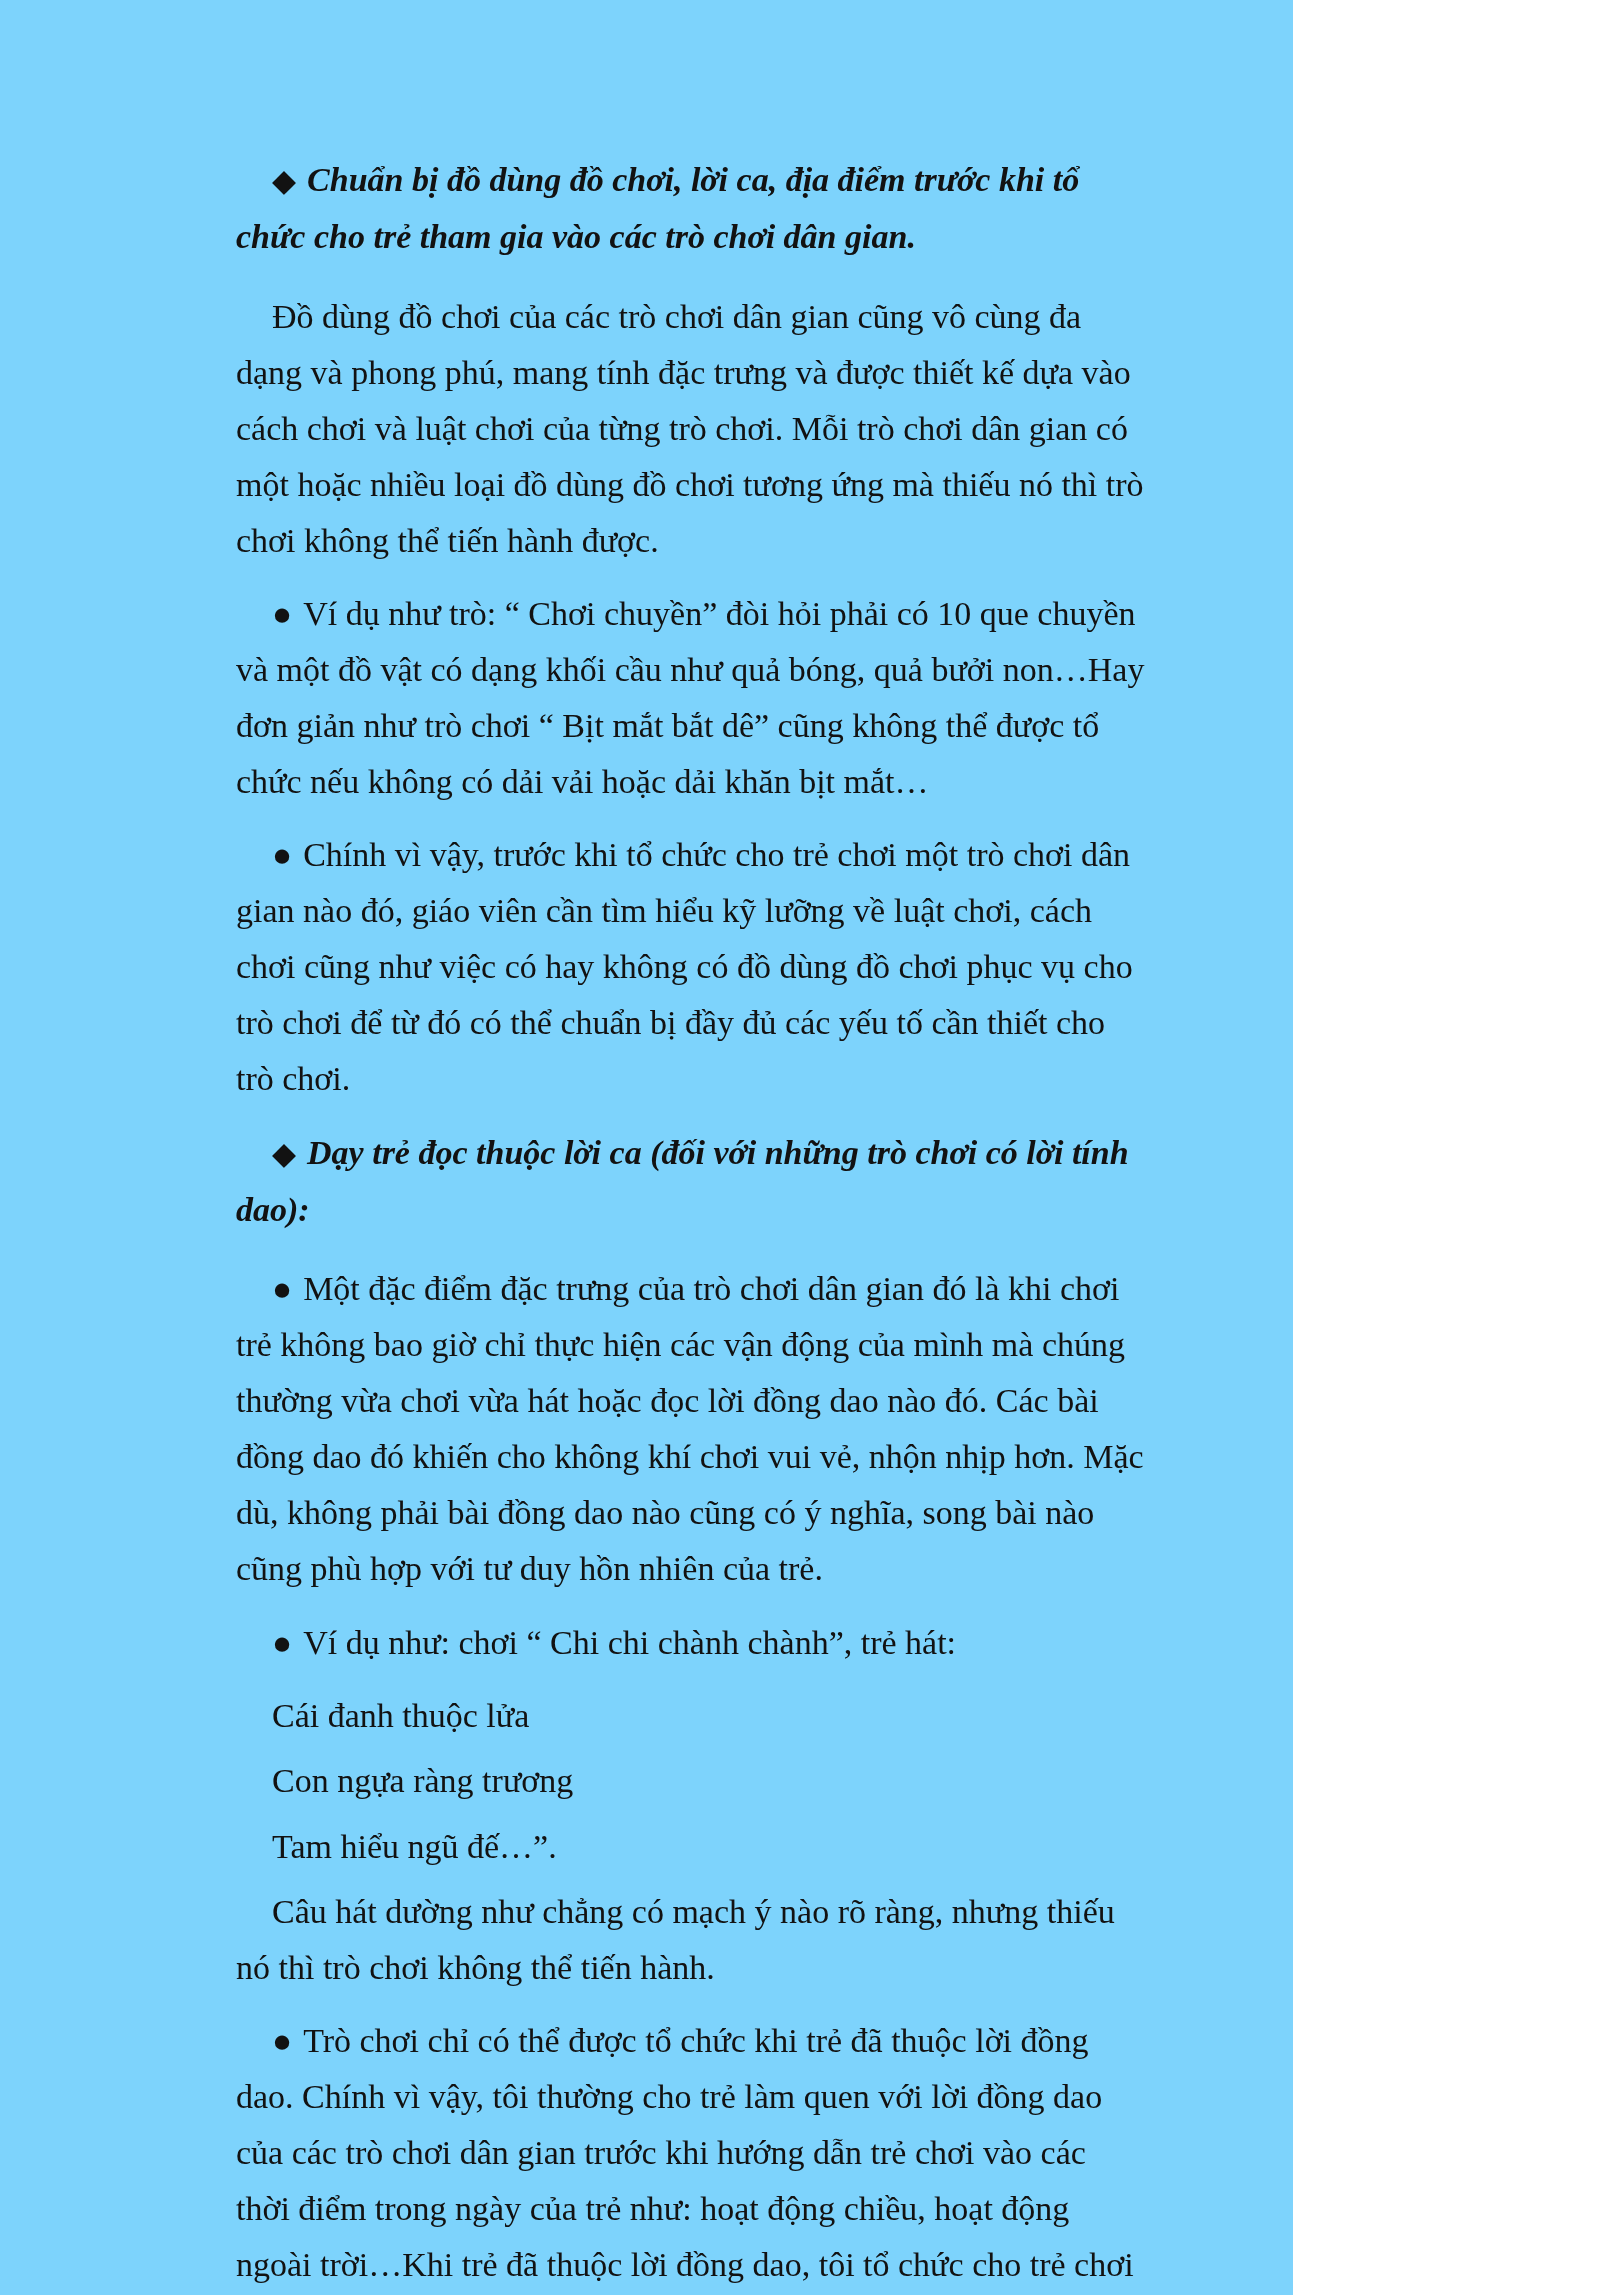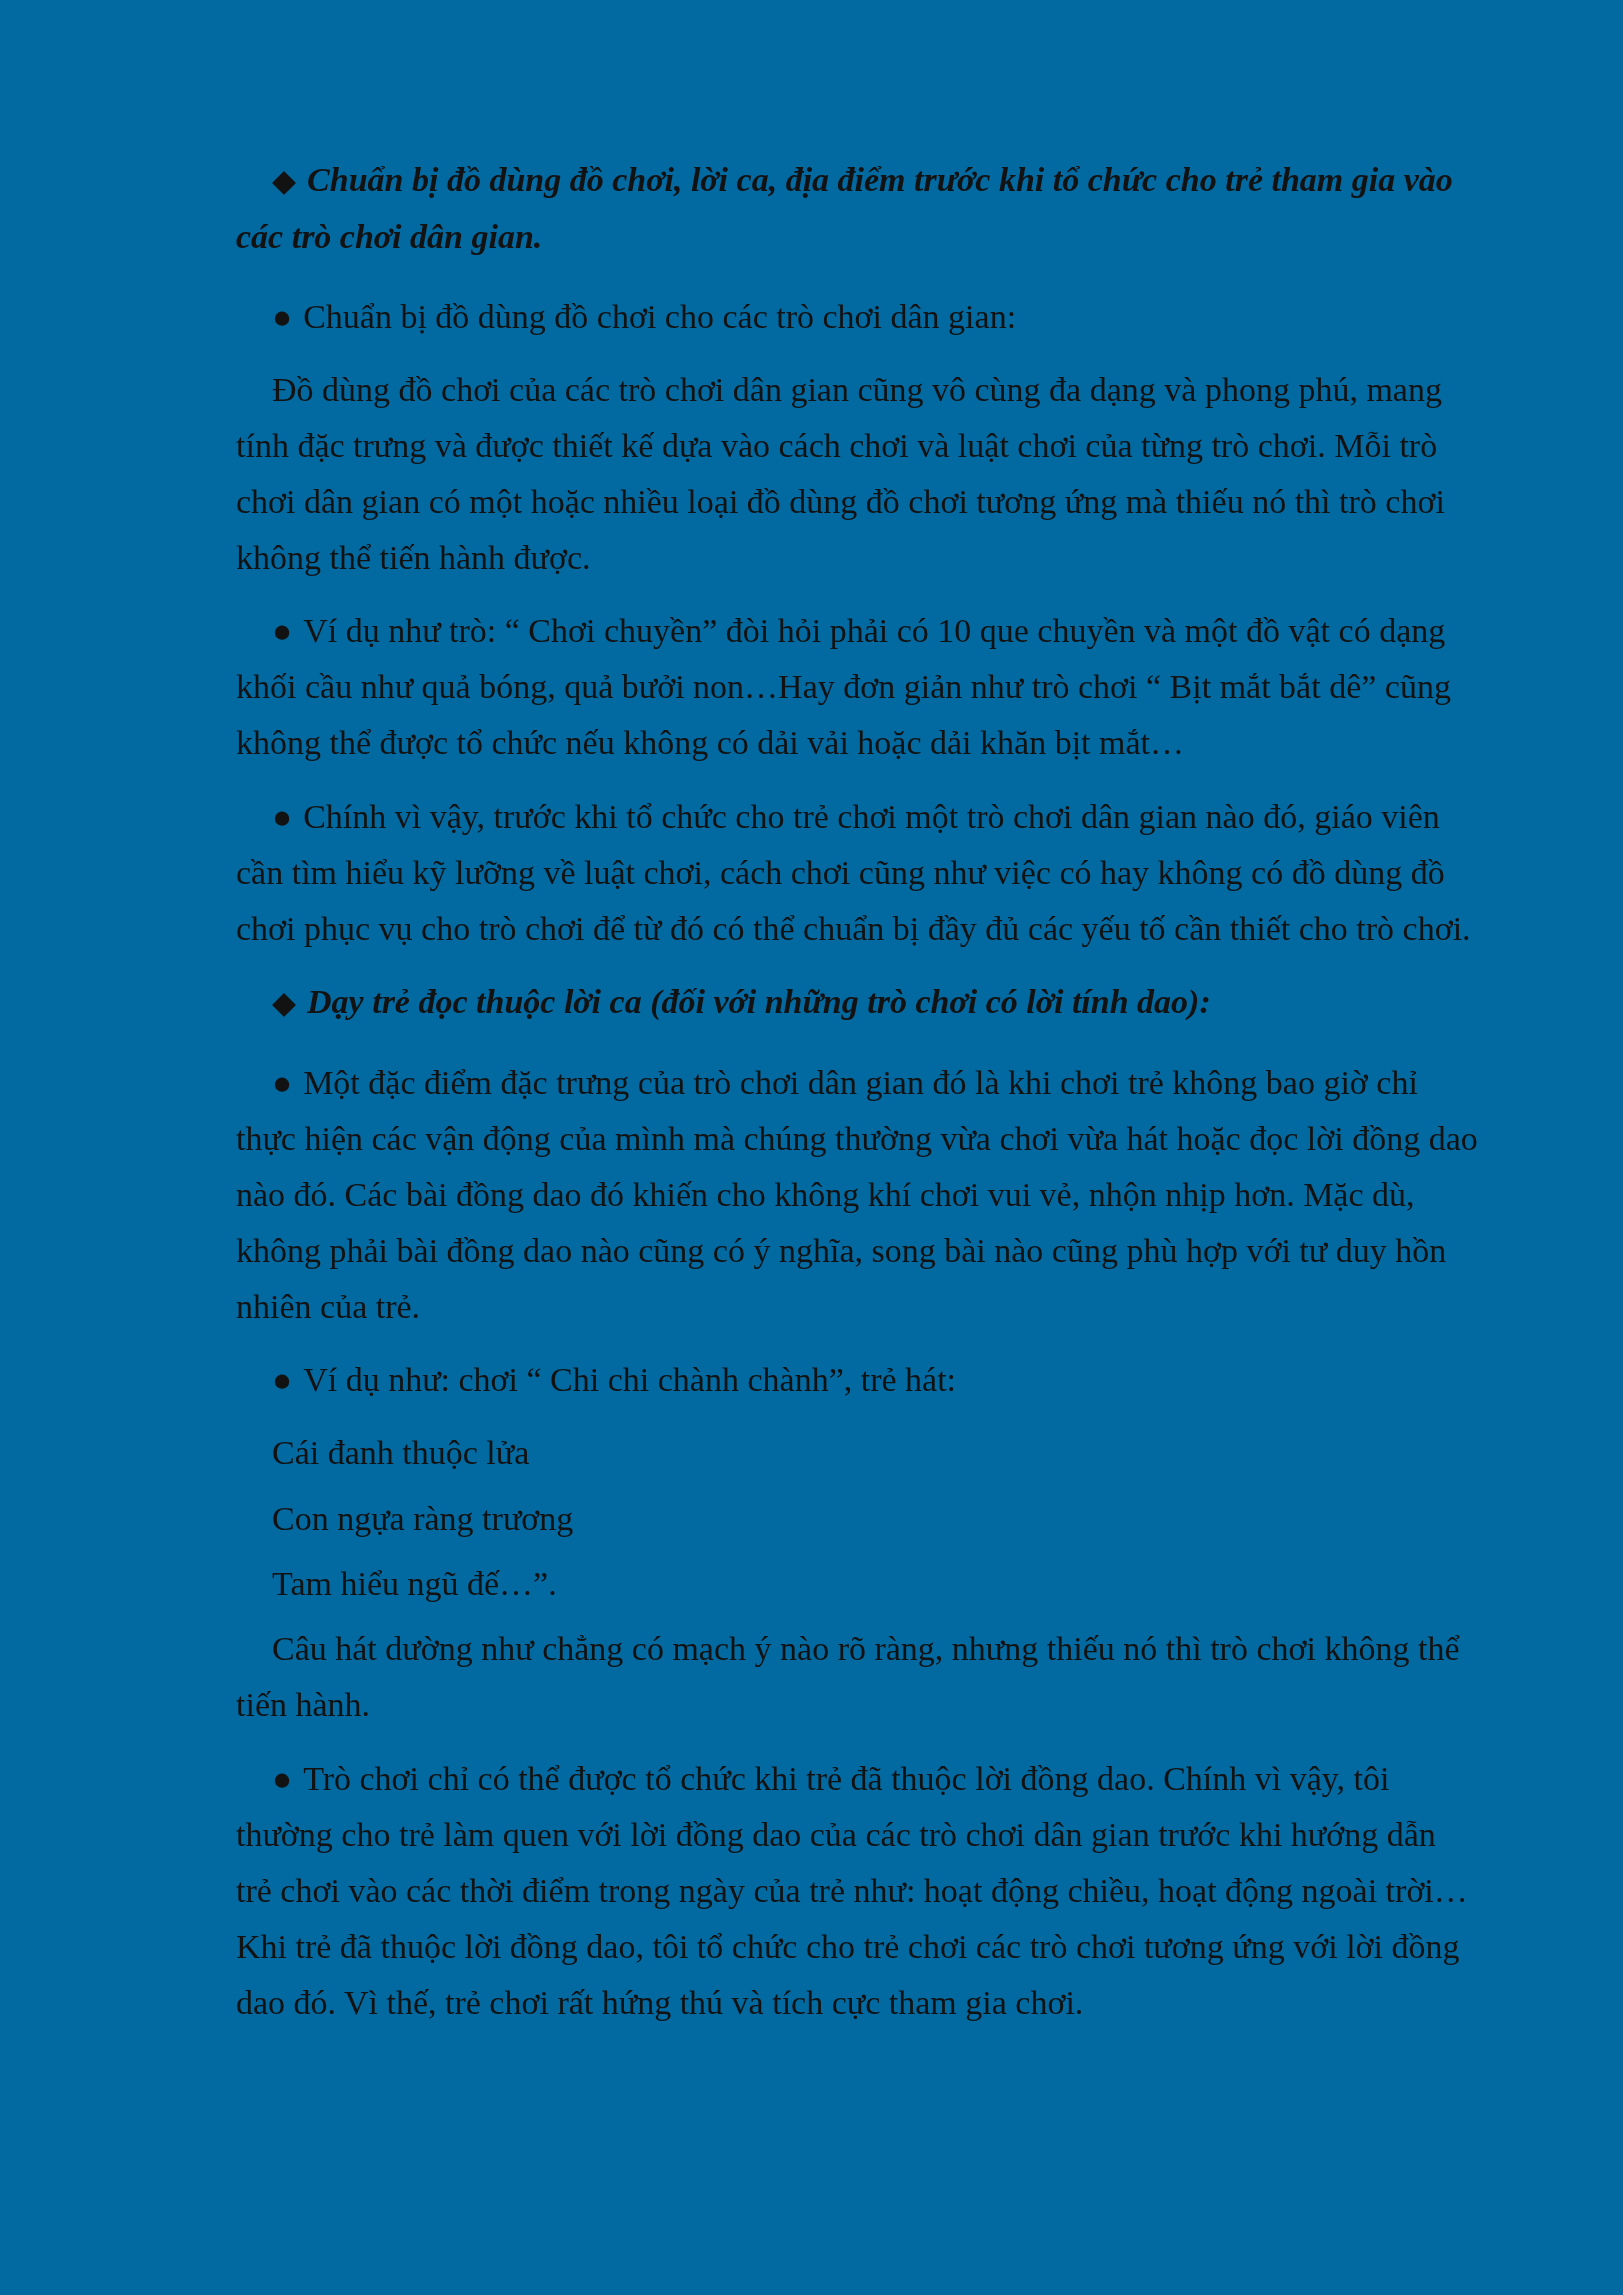--- a/index.html
+++ b/index.html
@@ -2,23 +2,23 @@
 <html style="font-size:12.6px"><head>
 <meta charset="utf-8">
 <style>
   html, body {
     margin: 0;
     padding: 0;
     background: #ffffff;
   }
   .page {
     position: relative;
-    width: 1623px;
+    width: 1293px;
     height: 2295px;
-    background: #0369a1;
+    background: #7dd3fc;
     box-sizing: border-box;
     padding: 146px 145px 0 236px;
     font-family: "Liberation Serif", "DejaVu Serif", serif;
     font-size: 34px;
     line-height: 56px;
     color: #121212;
     overflow: hidden;
   }
   p.para {
     margin: 0 0 17.3px 0;
@@ -44,21 +44,20 @@
     font-size: 0.92em;
   }
 </style>
 </head>
 <body>
 
 <div class="page">
 
   <p class="para heading"><span class="marker diamond">◆</span><span>Chuẩn bị đồ dùng đồ chơi, lời ca, địa điểm trước khi tổ chức cho trẻ tham gia vào các trò chơi dân gian.</span></p>
 
-  <p class="para"><span class="marker circle">●</span><span>Chuẩn bị đồ dùng đồ chơi cho các trò chơi dân gian:</span></p>
 
   <p class="para"><span>Đồ dùng đồ chơi của các trò chơi dân gian cũng vô cùng đa dạng và phong phú, mang tính đặc trưng và được thiết kế dựa vào cách chơi và luật chơi của từng trò chơi. Mỗi trò chơi dân gian có một hoặc nhiều loại đồ dùng đồ chơi tương ứng mà thiếu nó thì trò chơi không thể tiến hành được.</span></p>
 
   <p class="para"><span class="marker circle">●</span><span>Ví dụ như trò: “ Chơi chuyền” đòi hỏi phải có 10 que chuyền và một đồ vật có dạng khối cầu như quả bóng, quả bưởi non…Hay đơn giản như trò chơi “ Bịt mắt bắt dê” cũng không thể được tổ chức nếu không có dải vải hoặc dải khăn bịt mắt…</span></p>
 
   <p class="para"><span class="marker circle">●</span><span>Chính vì vậy, trước khi tổ chức cho trẻ chơi một trò chơi dân gian nào đó, giáo viên cần tìm hiểu kỹ lưỡng về luật chơi, cách chơi cũng như việc có hay không có đồ dùng đồ chơi phục vụ cho trò chơi để từ đó có thể chuẩn bị đầy đủ các yếu tố cần thiết cho trò chơi.</span></p>
 
   <p class="para heading"><span class="marker diamond">◆</span><span>Dạy trẻ đọc thuộc lời ca (đối với những trò chơi có lời tính dao):</span></p>
 
   <p class="para"><span class="marker circle">●</span><span>Một đặc điểm đặc trưng của trò chơi dân gian đó là khi chơi trẻ không bao giờ chỉ thực hiện các vận động của mình mà chúng thường vừa chơi vừa hát hoặc đọc lời đồng dao nào đó. Các bài đồng dao đó khiến cho không khí chơi vui vẻ, nhộn nhịp hơn. Mặc dù, không phải bài đồng dao nào cũng có ý nghĩa, song bài nào cũng phù hợp với tư duy hồn nhiên của trẻ.</span></p>

